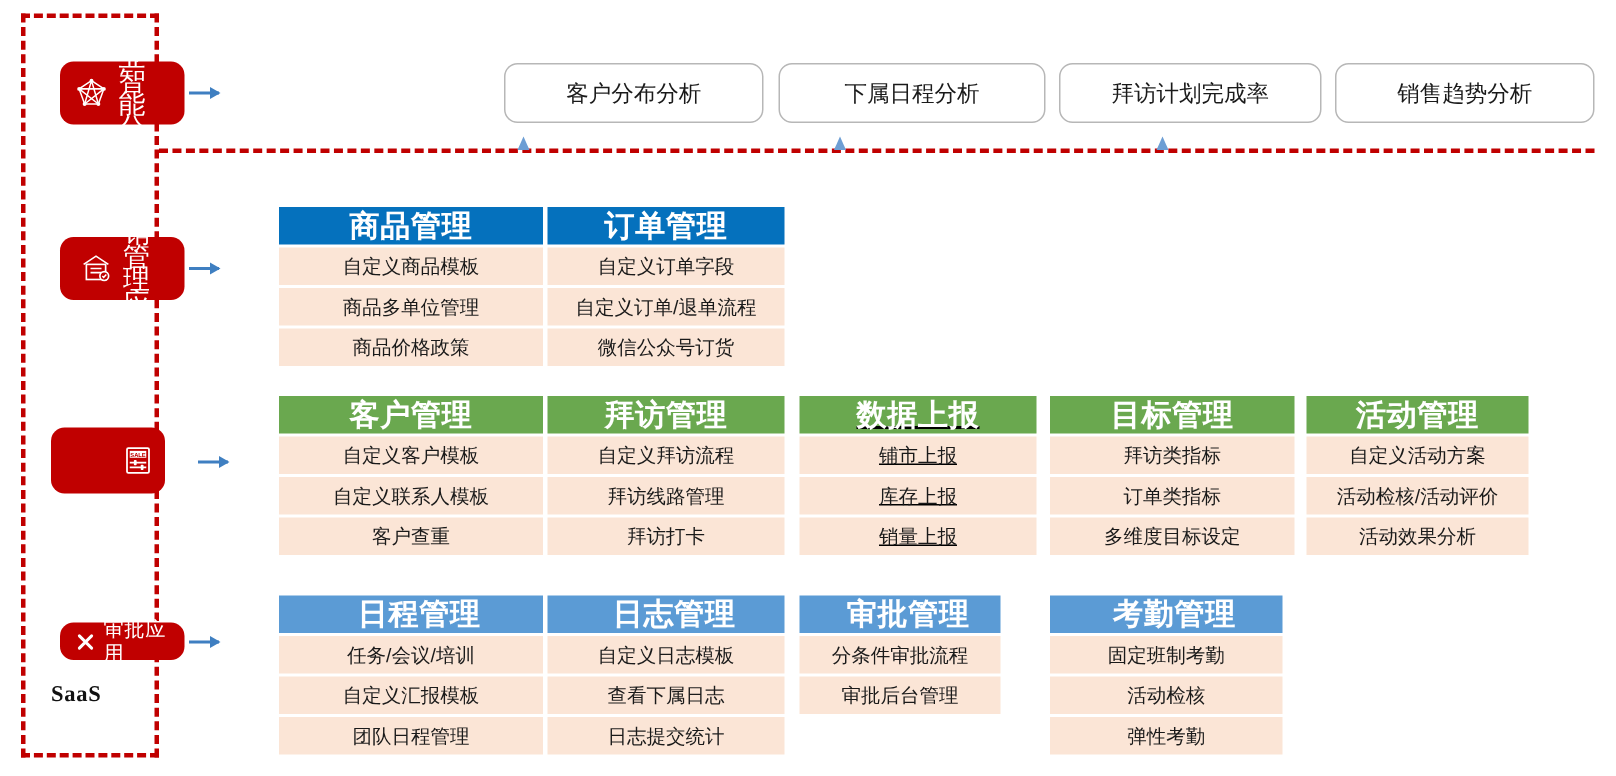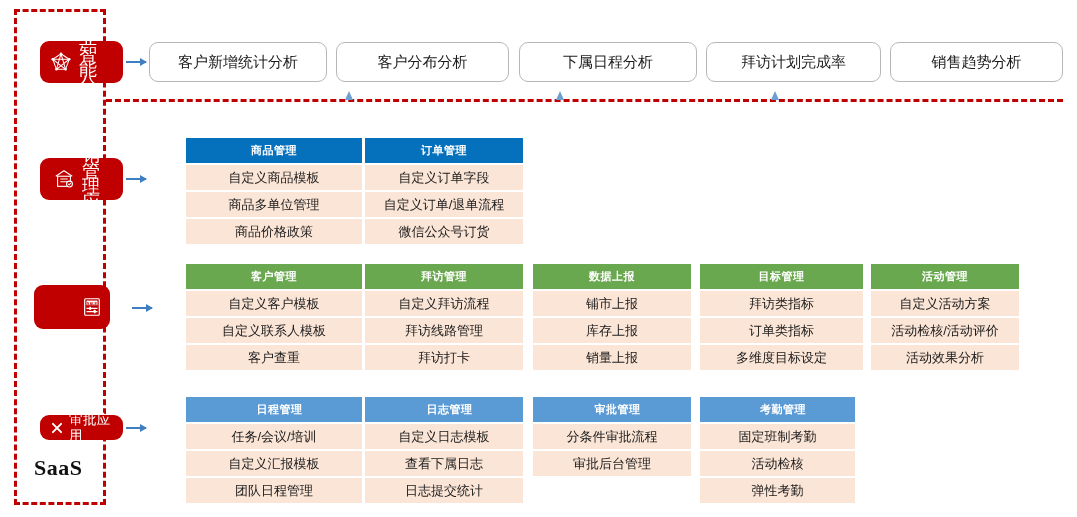--- a/index.html
+++ b/index.html
@@ -35,21 +35,21 @@
     width: 957px;
     height: 0;
     border-top: 3px dashed #c00000;
   }
   .saas-label {
     position: absolute;
     left: 34px;
     top: 455px;
     font-family: "Liberation Serif", "DejaVu Serif", serif;
     font-weight: bold;
-    font-size: 22px;
+    font-size: 15px;
     color: #111111;
     letter-spacing: .5px;
   }
 
   
   .badge {
     position: absolute;
     background: #c00000;
     border-radius: 9px;
     color: #ffffff;
@@ -123,21 +123,21 @@
     position: absolute;
     display: flex;
     flex-direction: column;
   }
   .col .col-head {
     height: 25px;
     display: flex;
     align-items: center;
     justify-content: center;
     color: #ffffff;
-    font-size: 11px;
+    font-size: 20px;
     font-weight: bold;
     letter-spacing: .5px;
   }
   .col .col-item {
     height: 25px;
     margin-top: 2px;
     background: #fbe5d6;
     display: flex;
     align-items: center;
     justify-content: center;
@@ -226,23 +226,20 @@
       <svg width="14" height="14" viewBox="0 0 24 24">
         <g stroke="#ffffff" stroke-width="3.4" stroke-linecap="round">
           <path d="M5,5 L19,19 M19,5 L5,19"></path>
         </g>
       </svg>
     </span>
     <span class="badge-text">审批应用</span>
   </div>
   <div class="badge-arrow" style="left:126px; top:427px; width:20px;"></div>
 
-  <div class="pill" style="left:149px; top:42px; width:178px;">
-    <span>客户新增统计分析</span>
-  </div>
   <div class="pill" style="left:519px; top:42px; width:178px;">
     <span>下属日程分析</span>
   </div>
   <div class="pill" style="left:336px; top:42px; width:173px;">
     <span>客户分布分析</span>
   </div>
   <div class="pill" style="left:890px; top:42px; width:173px;">
     <span>销售趋势分析</span>
   </div>
   <div class="pill" style="left:706px; top:42px; width:175px;">
@@ -267,21 +264,21 @@
     <div class="col-item">自定义客户模板</div>
     <div class="col-item">自定义联系人模板</div>
     <div class="col-item">客户查重</div>
   </div>
   <div class="col" style="left:365px; top:264px; width:158px;">
     <div class="col-head head-green">拜访管理</div>
     <div class="col-item">自定义拜访流程</div>
     <div class="col-item">拜访线路管理</div>
     <div class="col-item">拜访打卡</div>
   </div>
-  <div class="col" style="left:533px; top:264px; width:158px;">
+  <div class="col" style="left:533px; top:264px; width:158px;text-decoration:underline;">
     <div class="col-head head-green">数据上报</div>
     <div class="col-item">铺市上报</div>
     <div class="col-item">库存上报</div>
     <div class="col-item">销量上报</div>
   </div>
   <div class="col" style="left:700px; top:264px; width:163px;">
     <div class="col-head head-green">目标管理</div>
     <div class="col-item">拜访类指标</div>
     <div class="col-item">订单类指标</div>
     <div class="col-item">多维度目标设定</div>
@@ -298,21 +295,21 @@
     <div class="col-item">任务/会议/培训</div>
     <div class="col-item">自定义汇报模板</div>
     <div class="col-item">团队日程管理</div>
   </div>
   <div class="col" style="left:365px; top:397px; width:158px;">
     <div class="col-head head-lblue">日志管理</div>
     <div class="col-item">自定义日志模板</div>
     <div class="col-item">查看下属日志</div>
     <div class="col-item">日志提交统计</div>
   </div>
-  <div class="col" style="left:533px; top:397px; width:158px;">
+  <div class="col" style="left:533px; top:397px; width:134px;">
     <div class="col-head head-lblue">审批管理</div>
     <div class="col-item">分条件审批流程</div>
     <div class="col-item">审批后台管理</div>
   </div>
   <div class="col" style="left:700px; top:397px; width:155px;border-radius:12px;">
     <div class="col-head head-lblue">考勤管理</div>
     <div class="col-item">固定班制考勤</div>
     <div class="col-item">活动检核</div>
     <div class="col-item">弹性考勤</div>
   </div>

